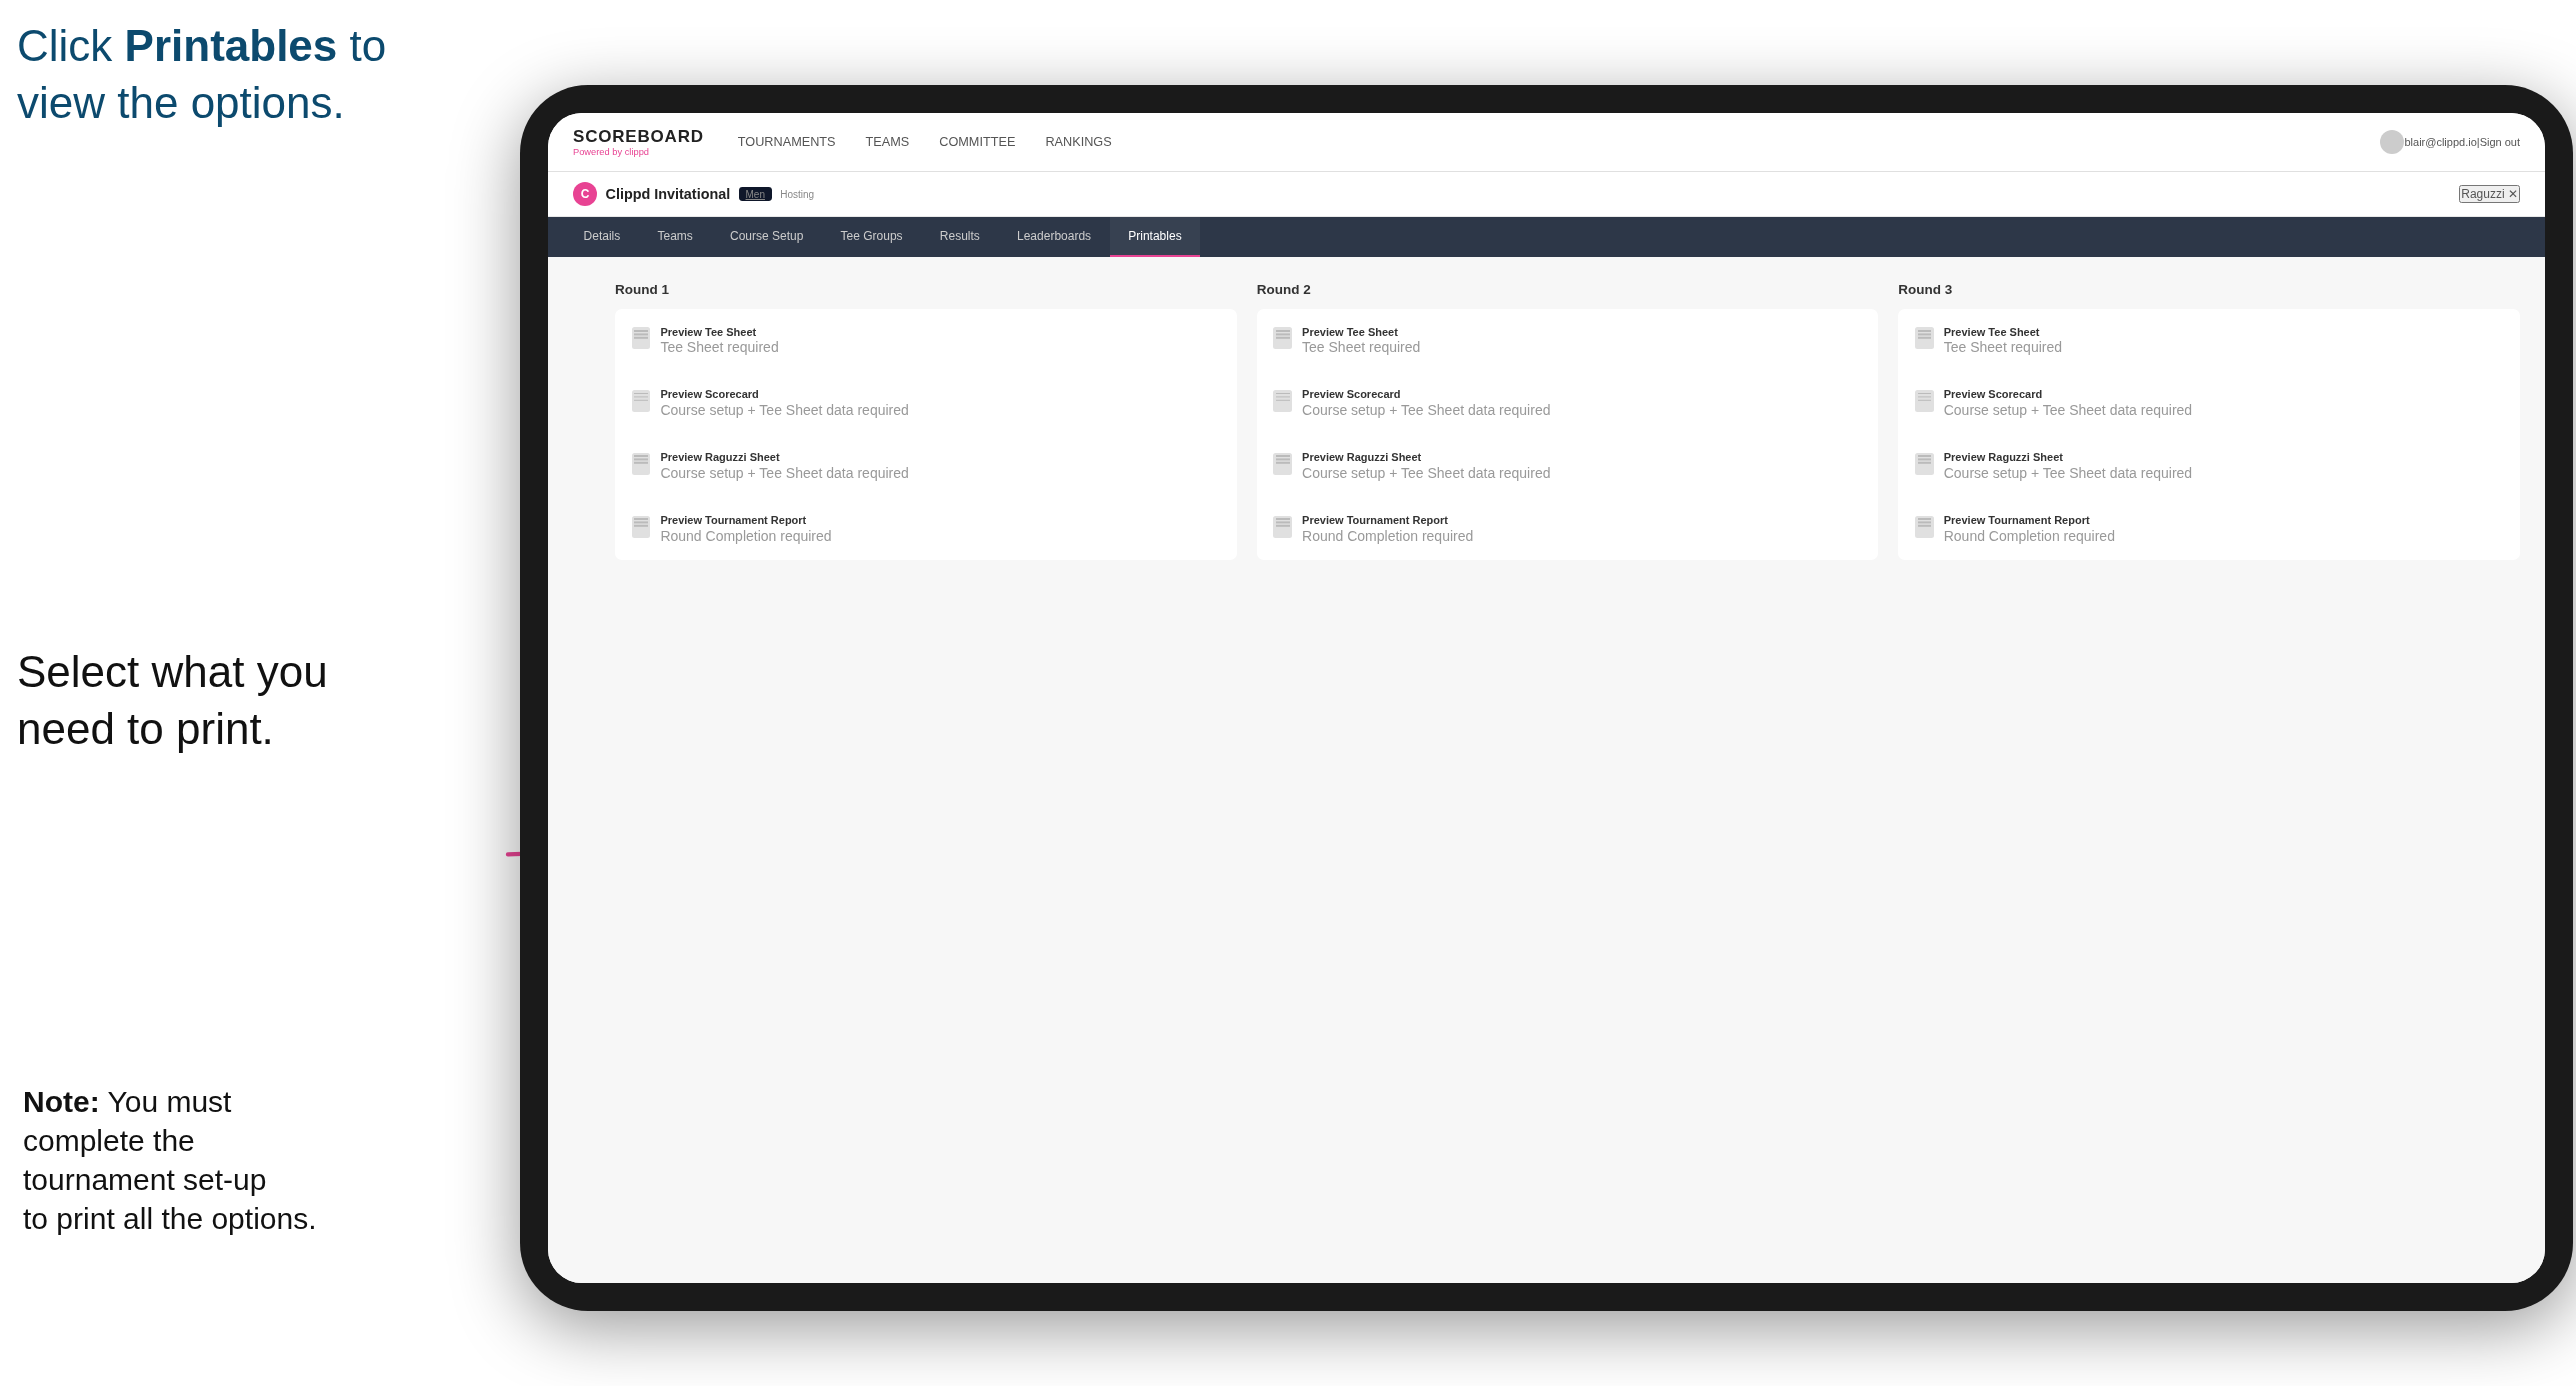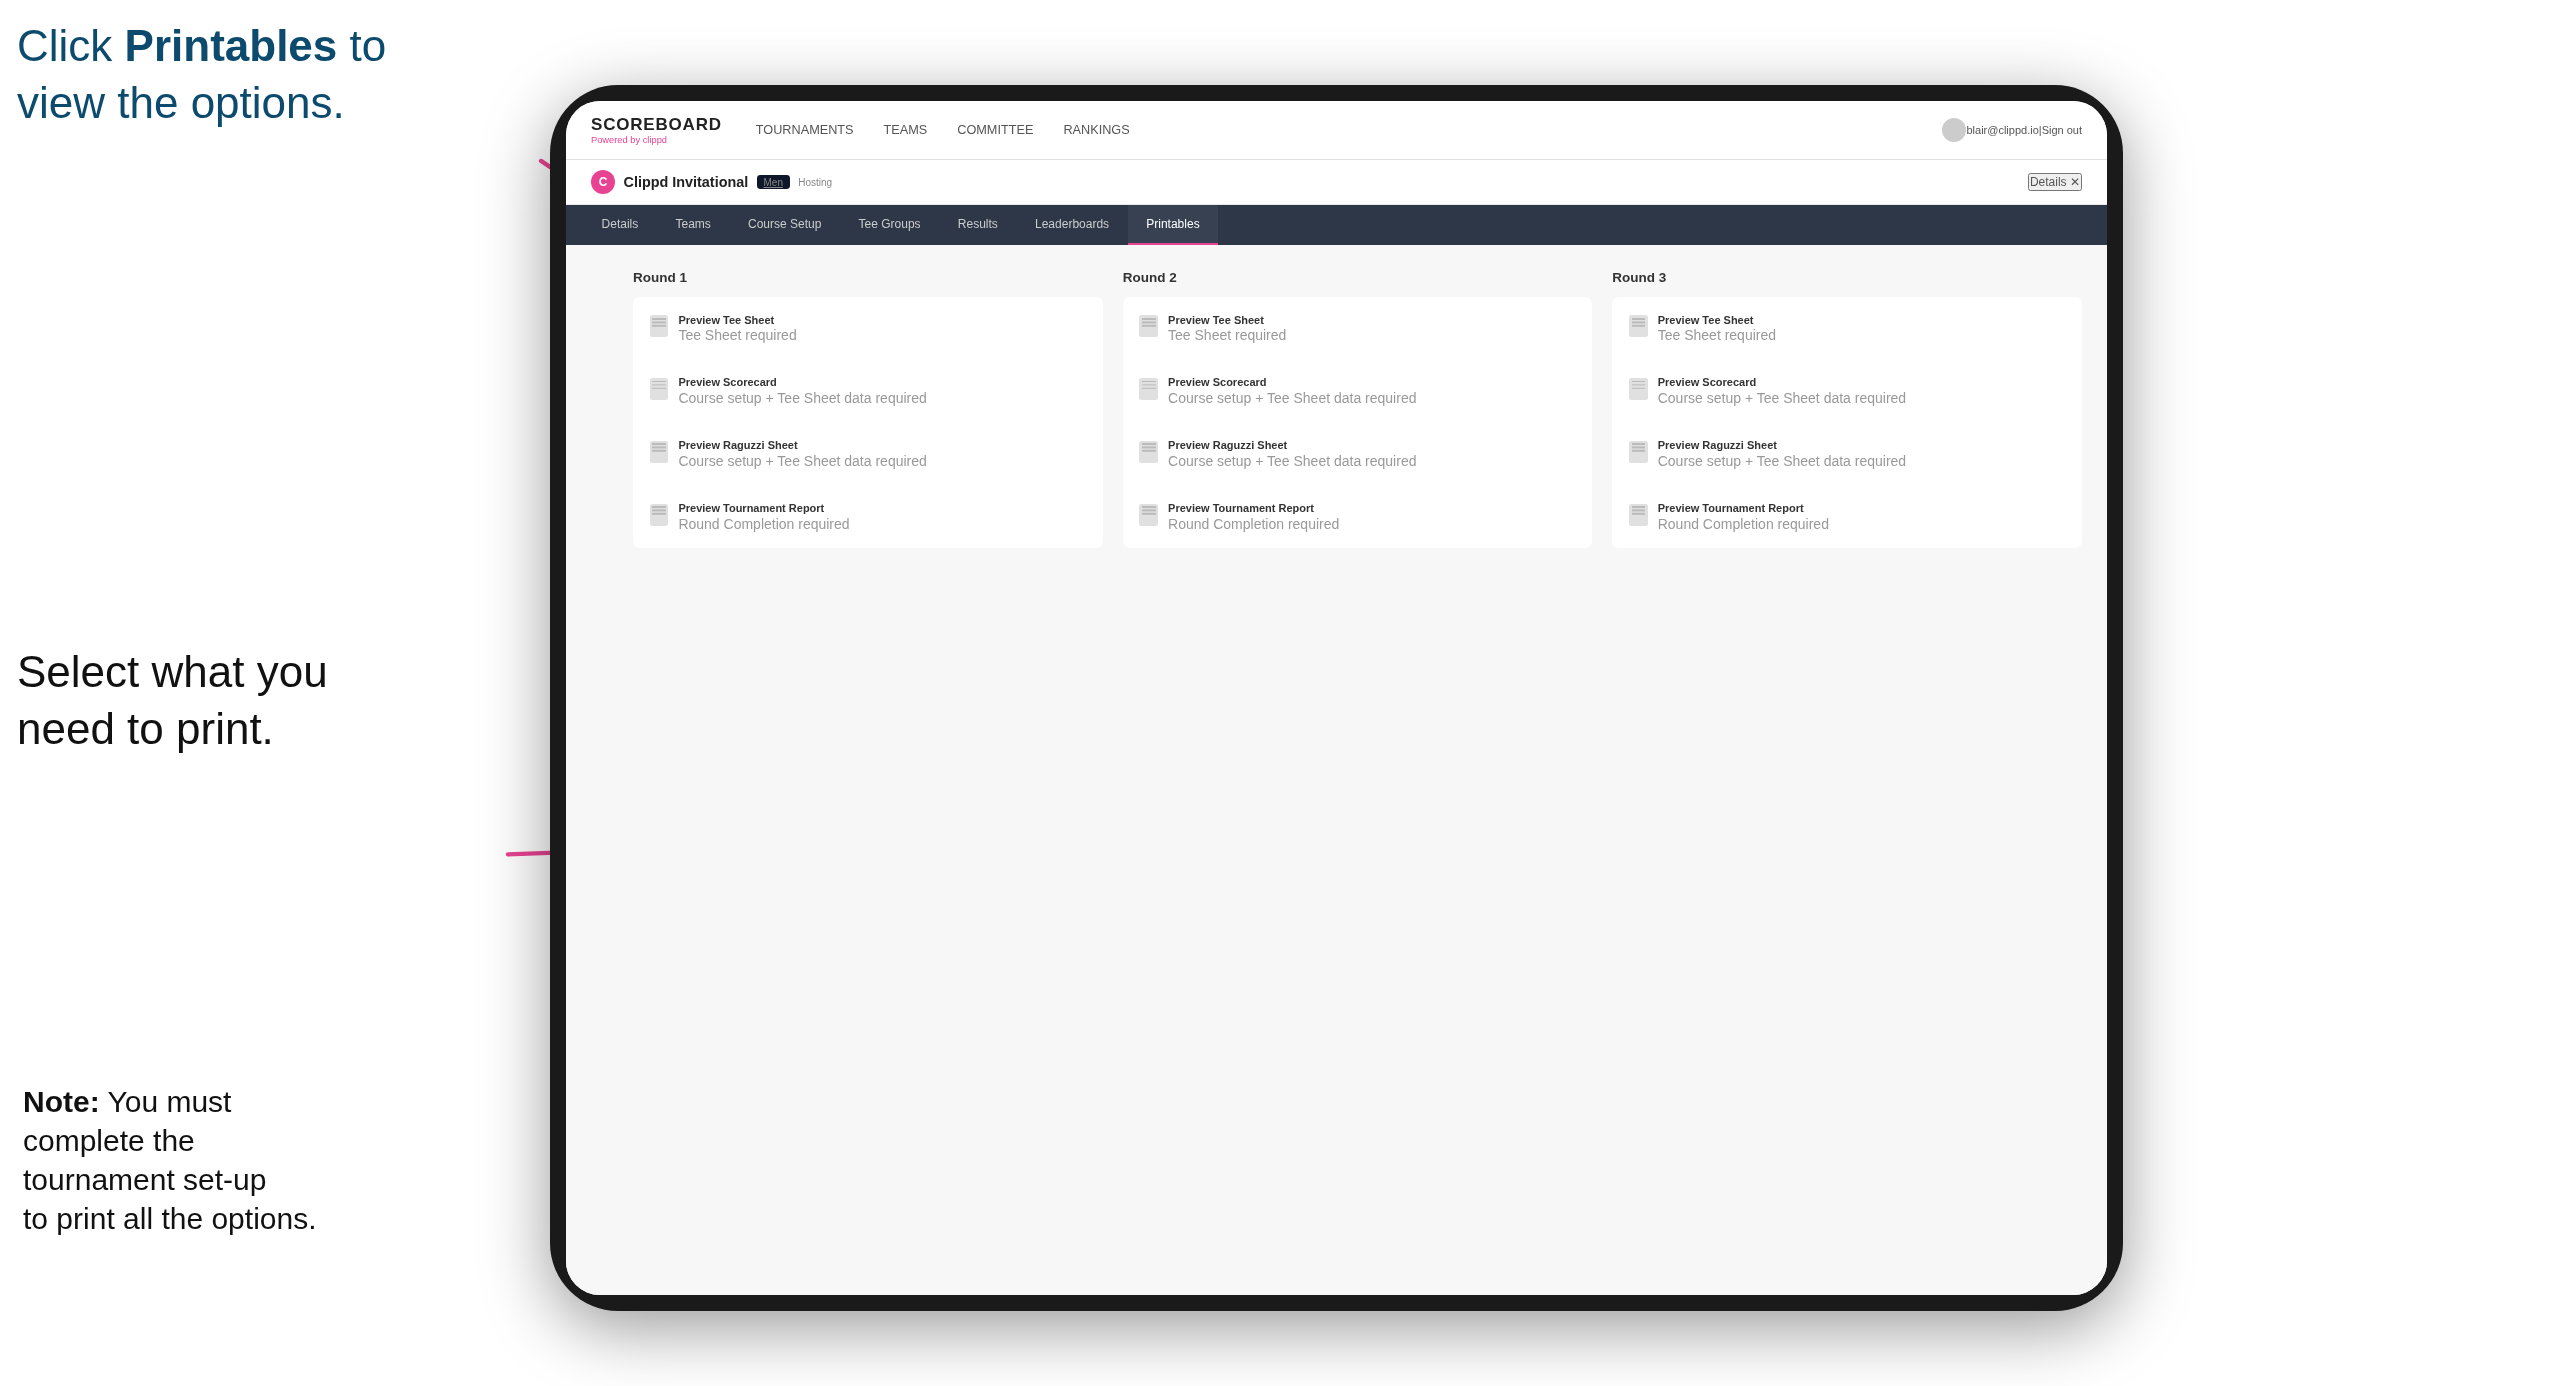--- a/index.html
+++ b/index.html
@@ -45,26 +45,26 @@
       color: #111;
       font-weight: 400;
       max-width: 474px;
     }
     .annotation-bottom strong { font-weight: 700; }
 
     
     .tablet-frame {
       position: absolute;
       top: 85px;
-      left: 550px;
-      width: 1573px;
+      left: 520px;
+      width: 2053px;
       height: 1226px;
       background: #1a1a1a;
       border-radius: 68px;
-      padding: 16px;
+      padding: 28px;
       box-shadow: 0 17px 68px rgba(0,0,0,0.4);
     }
 
     .tablet-screen {
       width: 100%;
       height: 100%;
       background: #f0f0f0;
       border-radius: 34px;
       overflow: hidden;
     }
@@ -351,21 +351,21 @@
         </div>
       </div>
 
       <div class="tournament-header">
         <div class="tournament-title">
           <div class="tournament-icon">C</div>
           <span class="tournament-name">Clippd Invitational</span>
           <span class="tournament-badge">Men</span>
           <span class="hosting-badge">Hosting</span>
         </div>
-        <button class="cancel-btn">Details ✕</button>
+        <button class="cancel-btn">Raguzzi ✕</button>
       </div>
 
       <div class="sub-tabs">
         <div class="sub-tab">Details</div>
         <div class="sub-tab">Teams</div>
         <div class="sub-tab">Course Setup</div>
         <div class="sub-tab">Tee Groups</div>
         <div class="sub-tab">Results</div>
         <div class="sub-tab">Leaderboards</div>
         <div class="sub-tab active">Printables</div>

